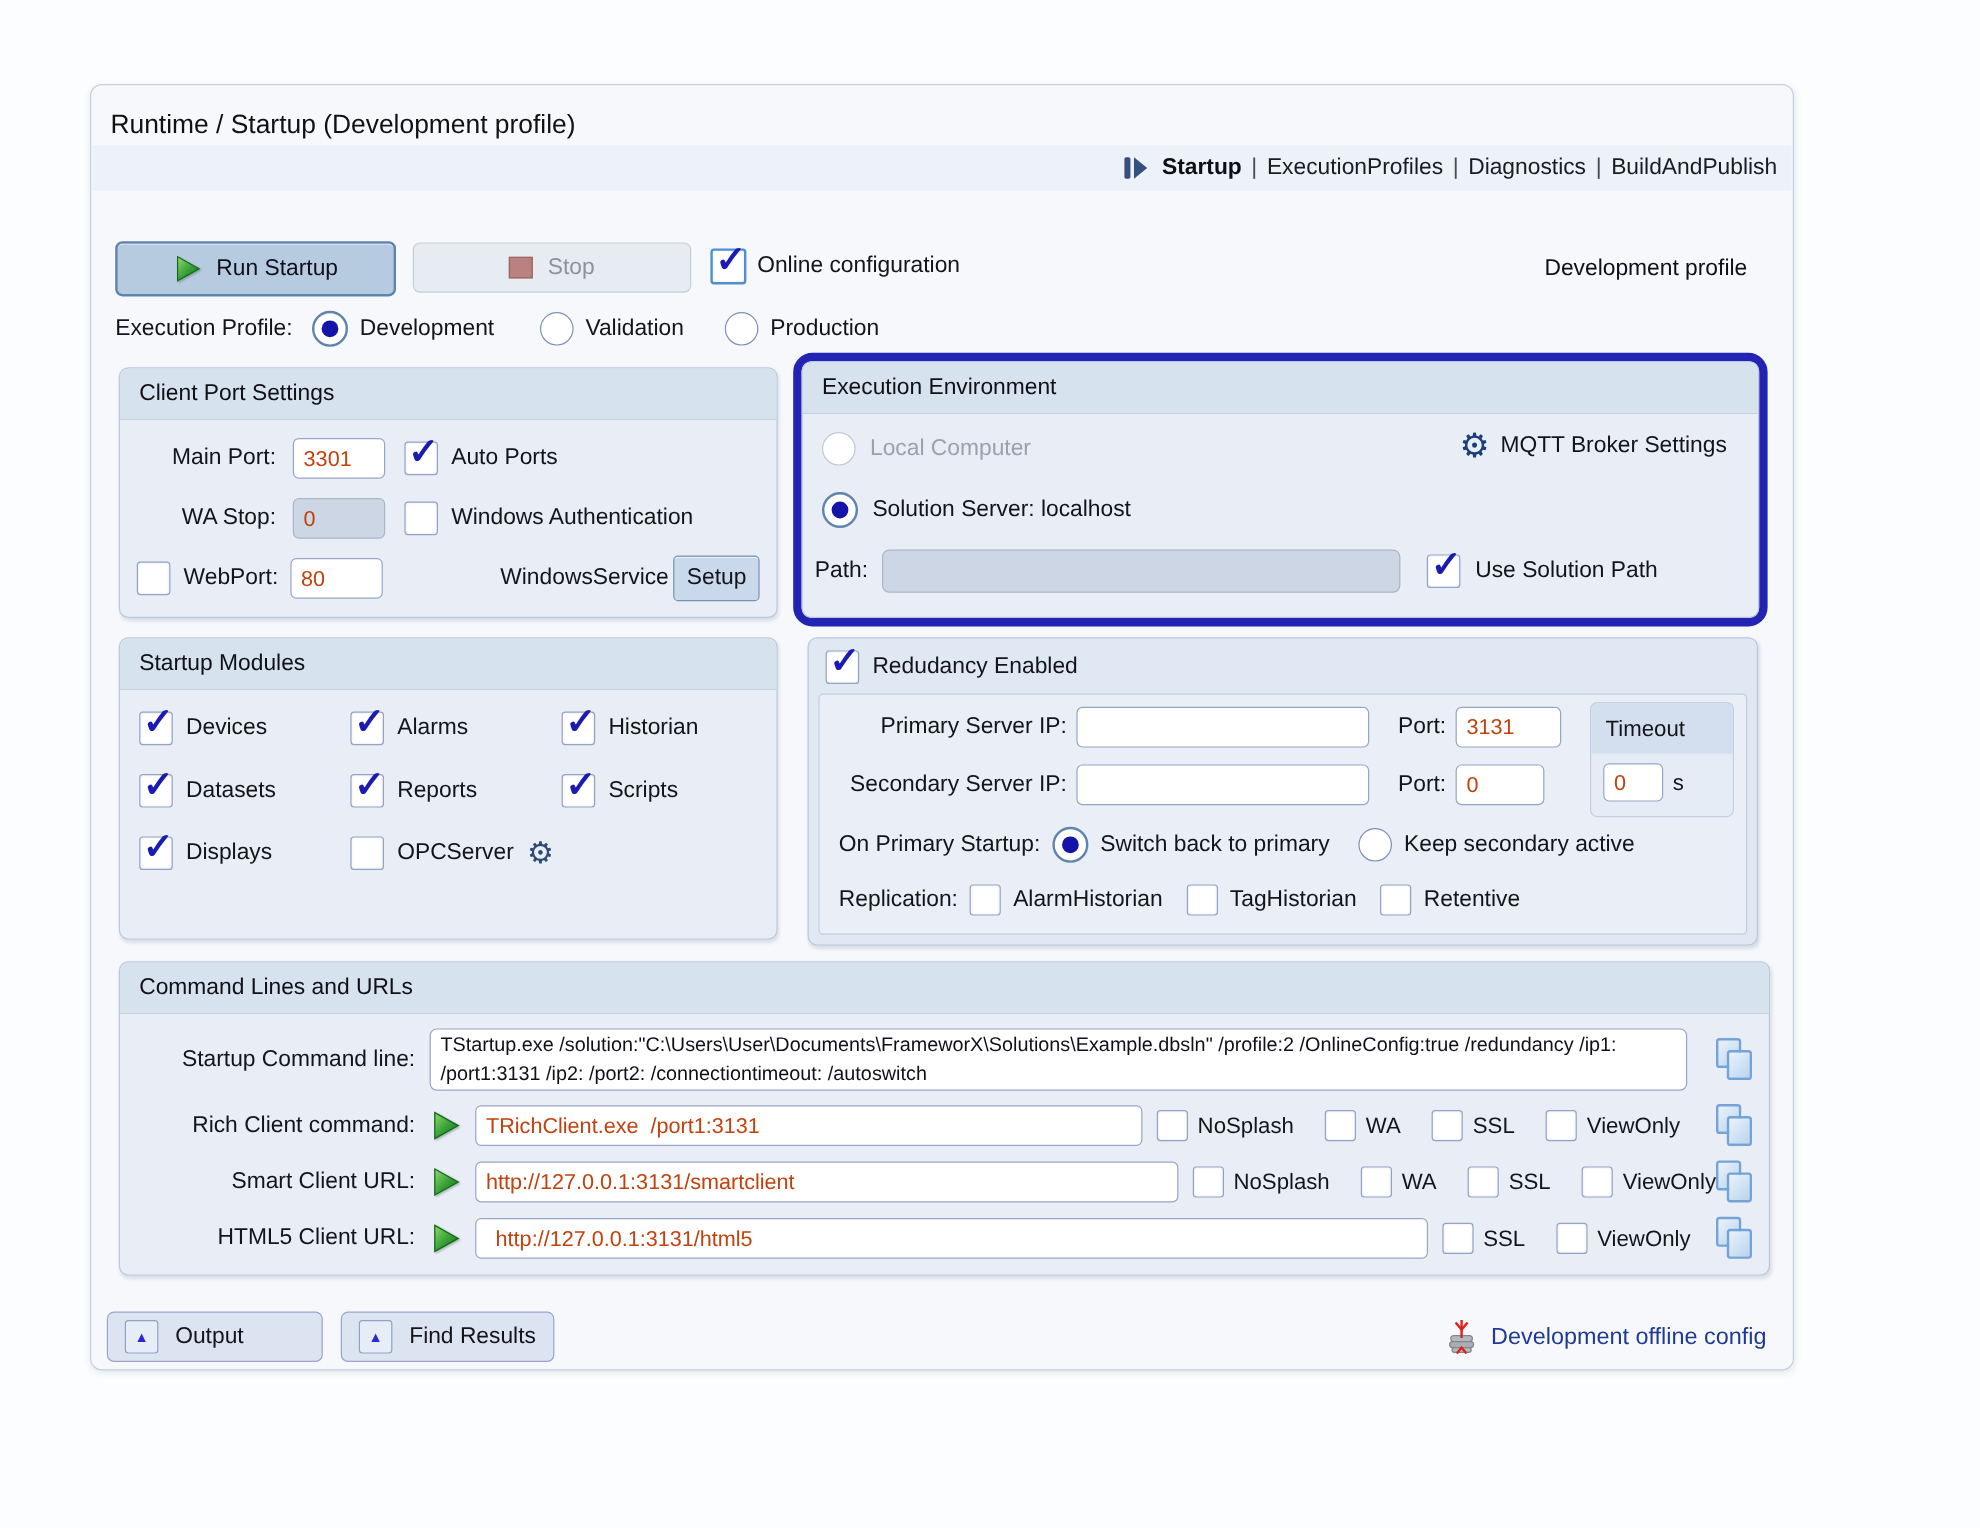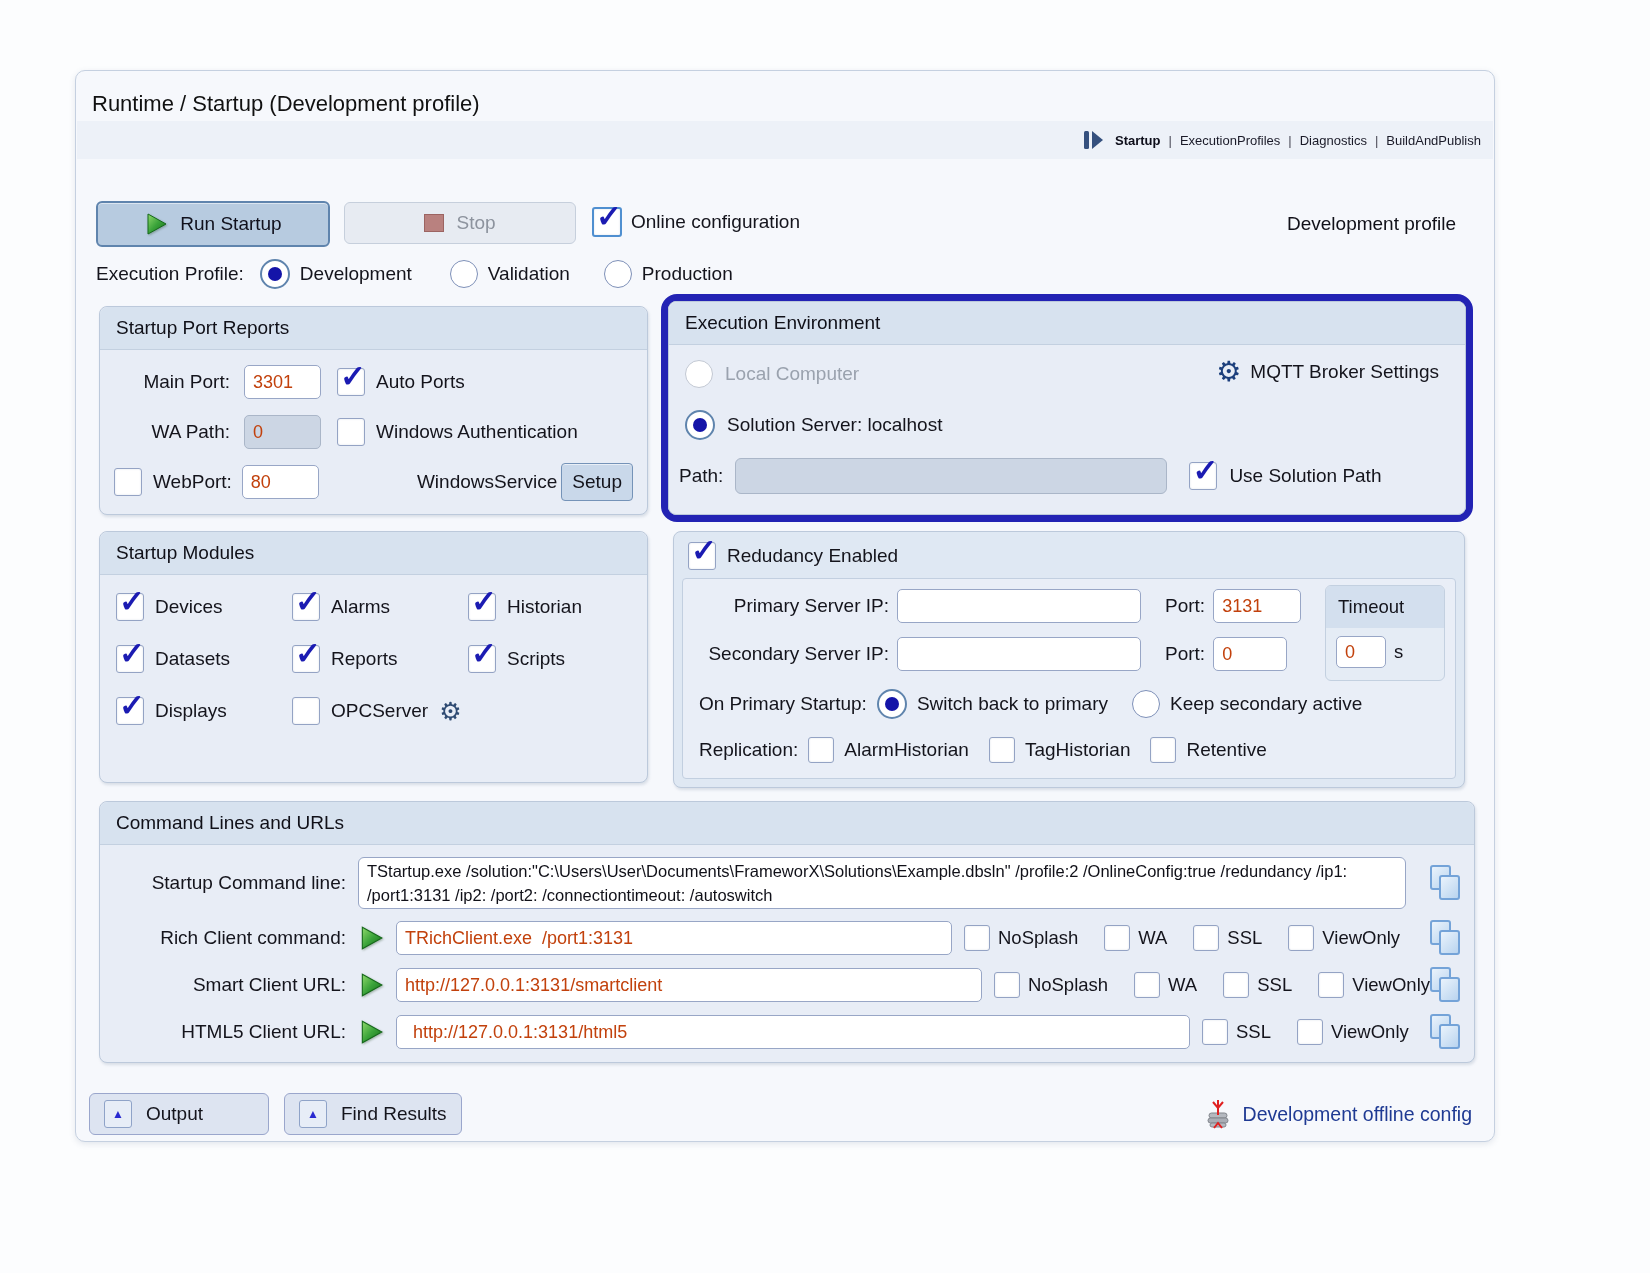--- a/index.html
+++ b/index.html
@@ -12,21 +12,21 @@
   }
   .card{
     position:absolute;left:75px;top:70px;width:1418px;height:1070px;
     background:#f6f8fc;border:1px solid #c5d0e0;border-radius:10px;
     box-shadow:0 2px 6px rgba(70,90,130,.14);
   }
   .page-title{position:absolute;left:16px;top:20px;font-size:22px;color:#111;}
   .bc-band{
     position:absolute;left:1px;right:1px;top:50px;height:38px;background:#edf1f8;
     display:flex;align-items:center;justify-content:flex-end;gap:8px;
-    padding-right:12px;font-size:13px;color:#1a1a28;
+    padding-right:12px;font-size:19px;color:#1a1a28;
   }
   .bc-active{font-weight:bold;color:#0e0e1a;cursor:pointer;}
   .bc-item{cursor:pointer;}
   .bc-sep{color:#4a4a58;}
   .bc-icon{display:flex;align-items:center;margin-right:2px;}
 
   
   .btn{position:absolute;display:flex;align-items:center;justify-content:center;gap:12px;
        border-radius:6px;font-size:19px;cursor:pointer;}
   .btn-run{left:20px;top:130px;width:230px;height:42px;background:#b7cbe0;
@@ -177,29 +177,29 @@
     <span class="lbl">Execution Profile:</span>
     <span class="radio on" style="margin-left:16px"></span>
     <span class="lbl" style="margin-left:10px">Development</span>
     <span class="radio" style="margin-left:38px"></span>
     <span class="lbl" style="margin-left:10px">Validation</span>
     <span class="radio" style="margin-left:34px"></span>
     <span class="lbl" style="margin-left:10px">Production</span>
   </div>
 
   <div class="panel" style="left:23px;top:235px;width:547px;height:207px;">
-    <div class="panel-header">Startup Port Reports</div>
+    <div class="panel-header">Client Port Settings</div>
     <div class="prow">
       <span class="labcol">Main Port:</span>
       <input class="inp" style="width: 77px;" value="3301">
       <span class="cb on" style="margin-left:16px"></span>
       <span class="lbl" style="margin-left:11px">Auto Ports</span>
     </div>
     <div class="prow">
-      <span class="labcol">WA Path:</span>
+      <span class="labcol">WA Stop:</span>
       <input class="inp dis" style="width: 77px;" value="0">
       <span class="cb" style="margin-left:16px"></span>
       <span class="lbl" style="margin-left:11px">Windows Authentication</span>
     </div>
     <div class="prow">
       <span class="cb" style="margin-left:0"></span>
       <span class="lbl" style="margin-left:11px">WebPort:</span>
       <input class="inp" style="width: 77px; margin-left: 10px;" value="80">
       <span class="lbl" style="margin-left:auto">WindowsService</span>
       <span class="btn-setup" style="margin-left:4px">Setup</span>

